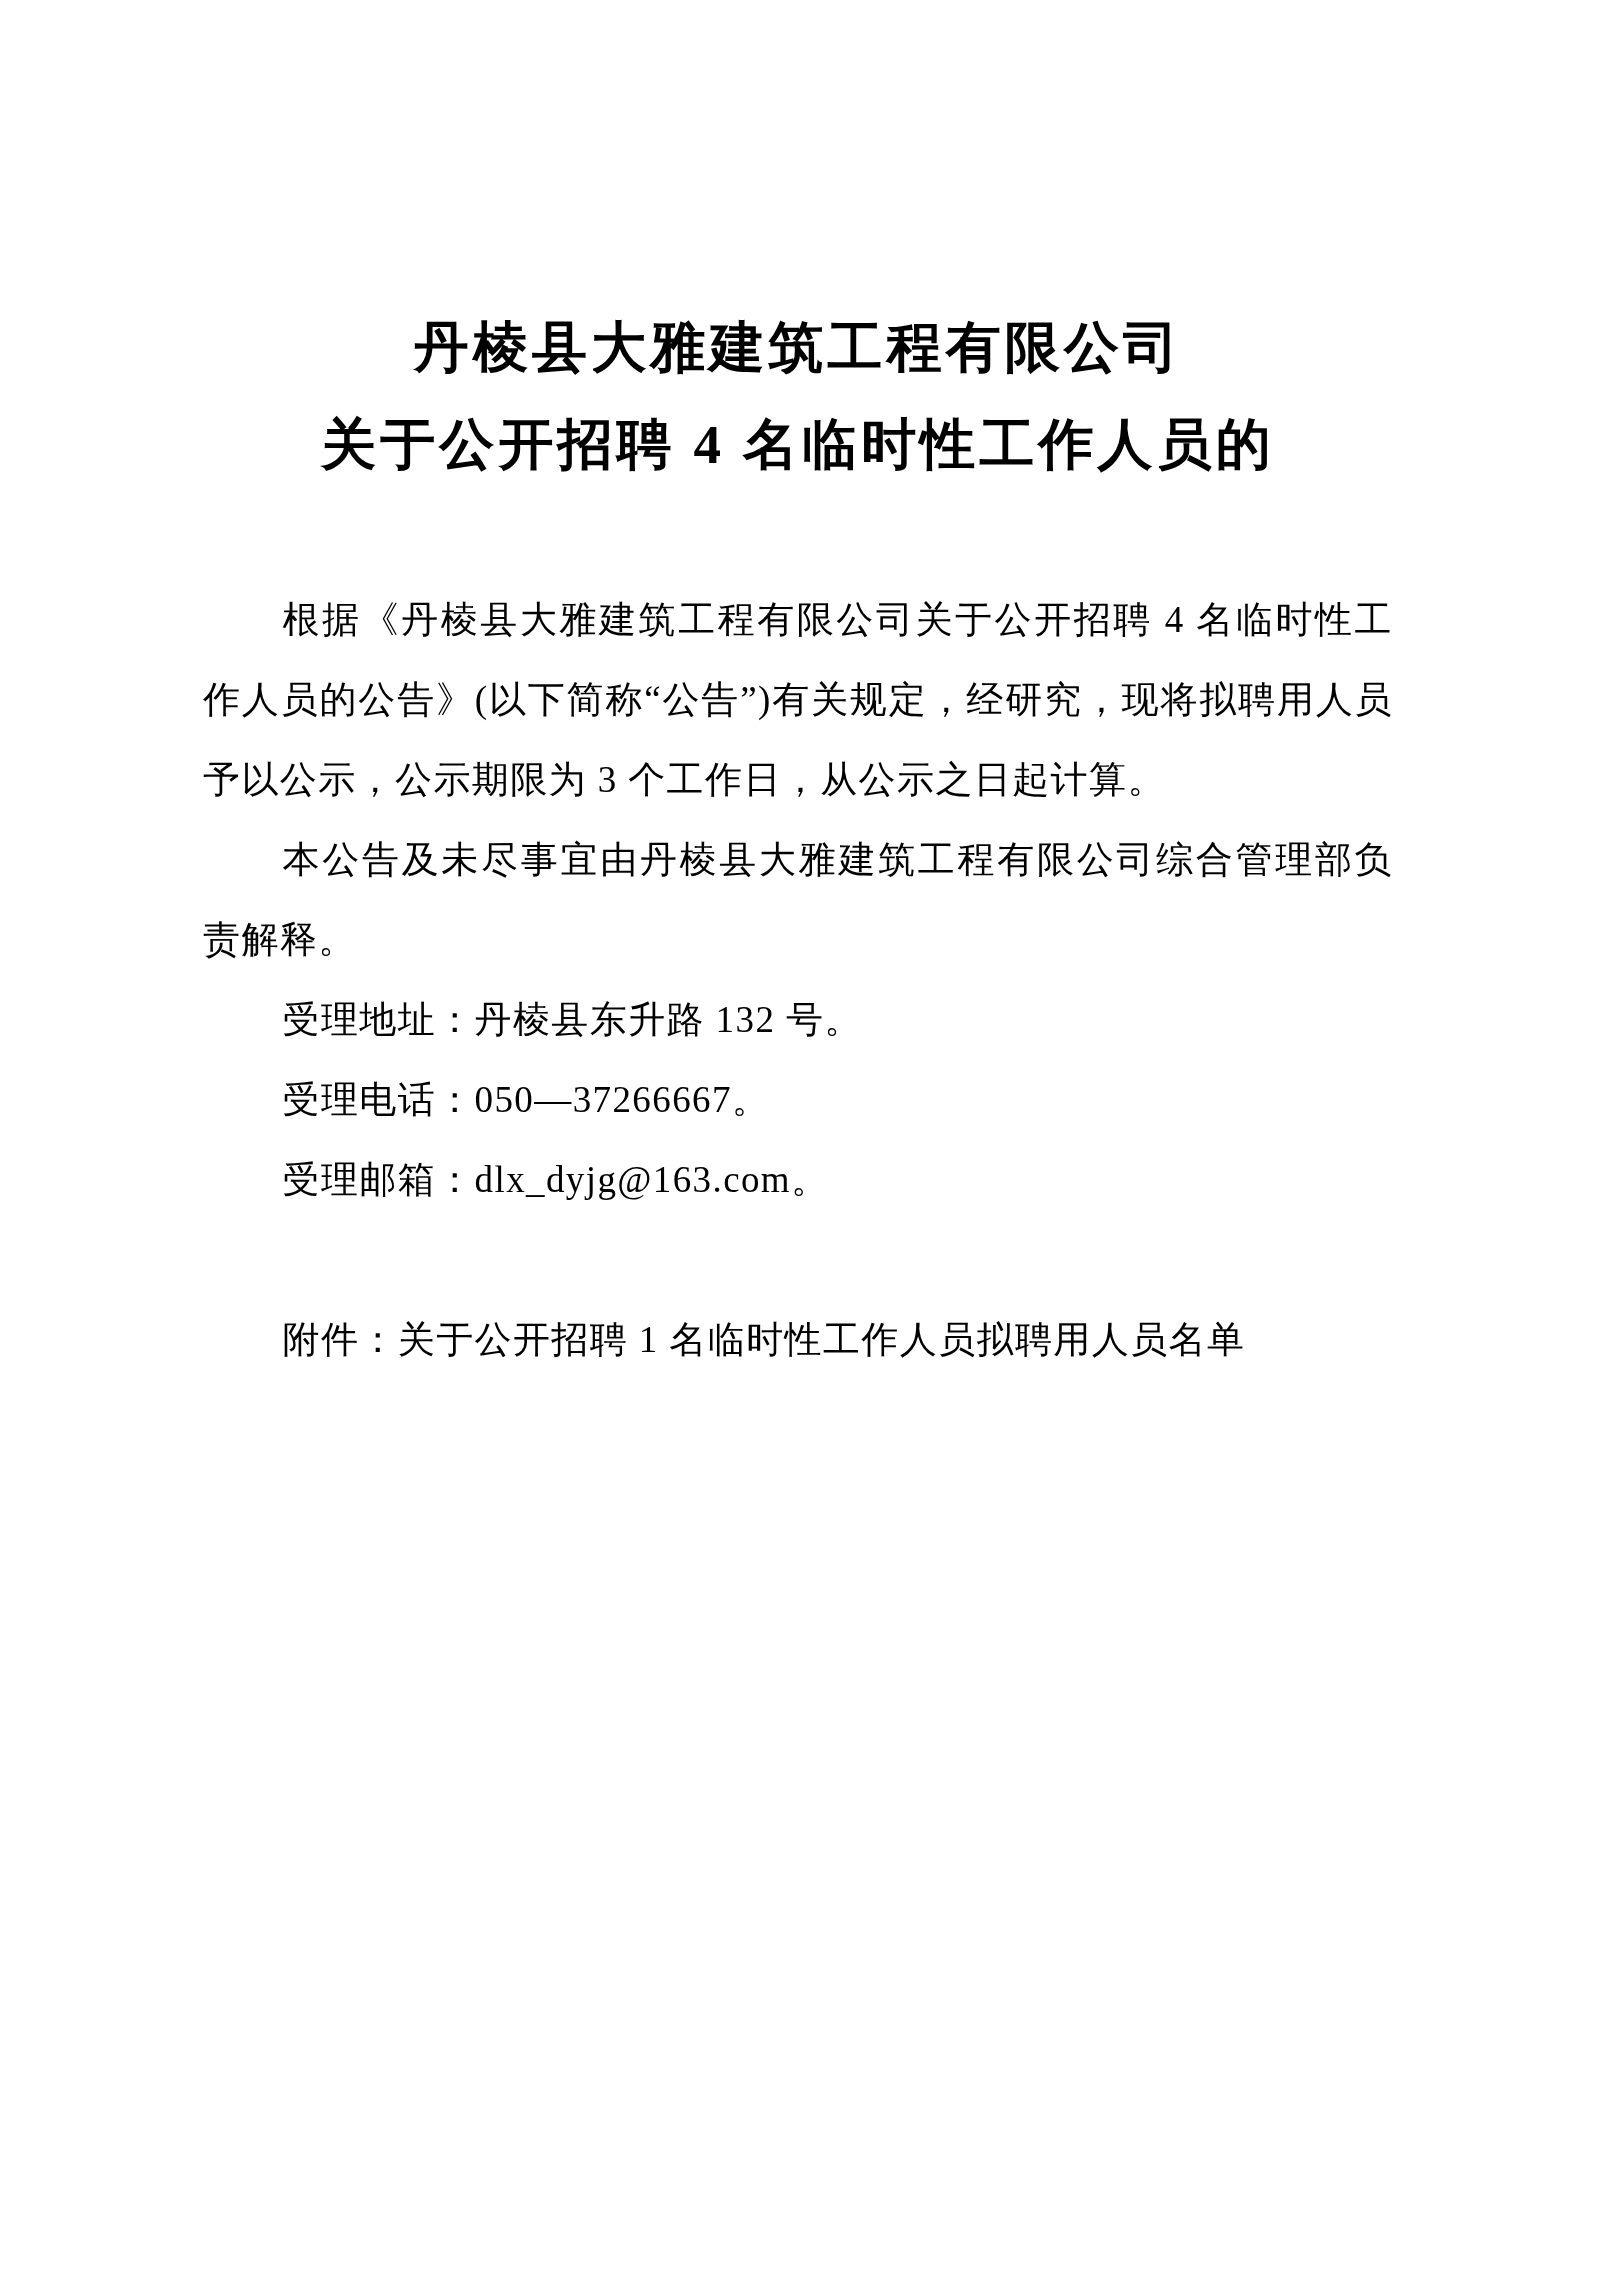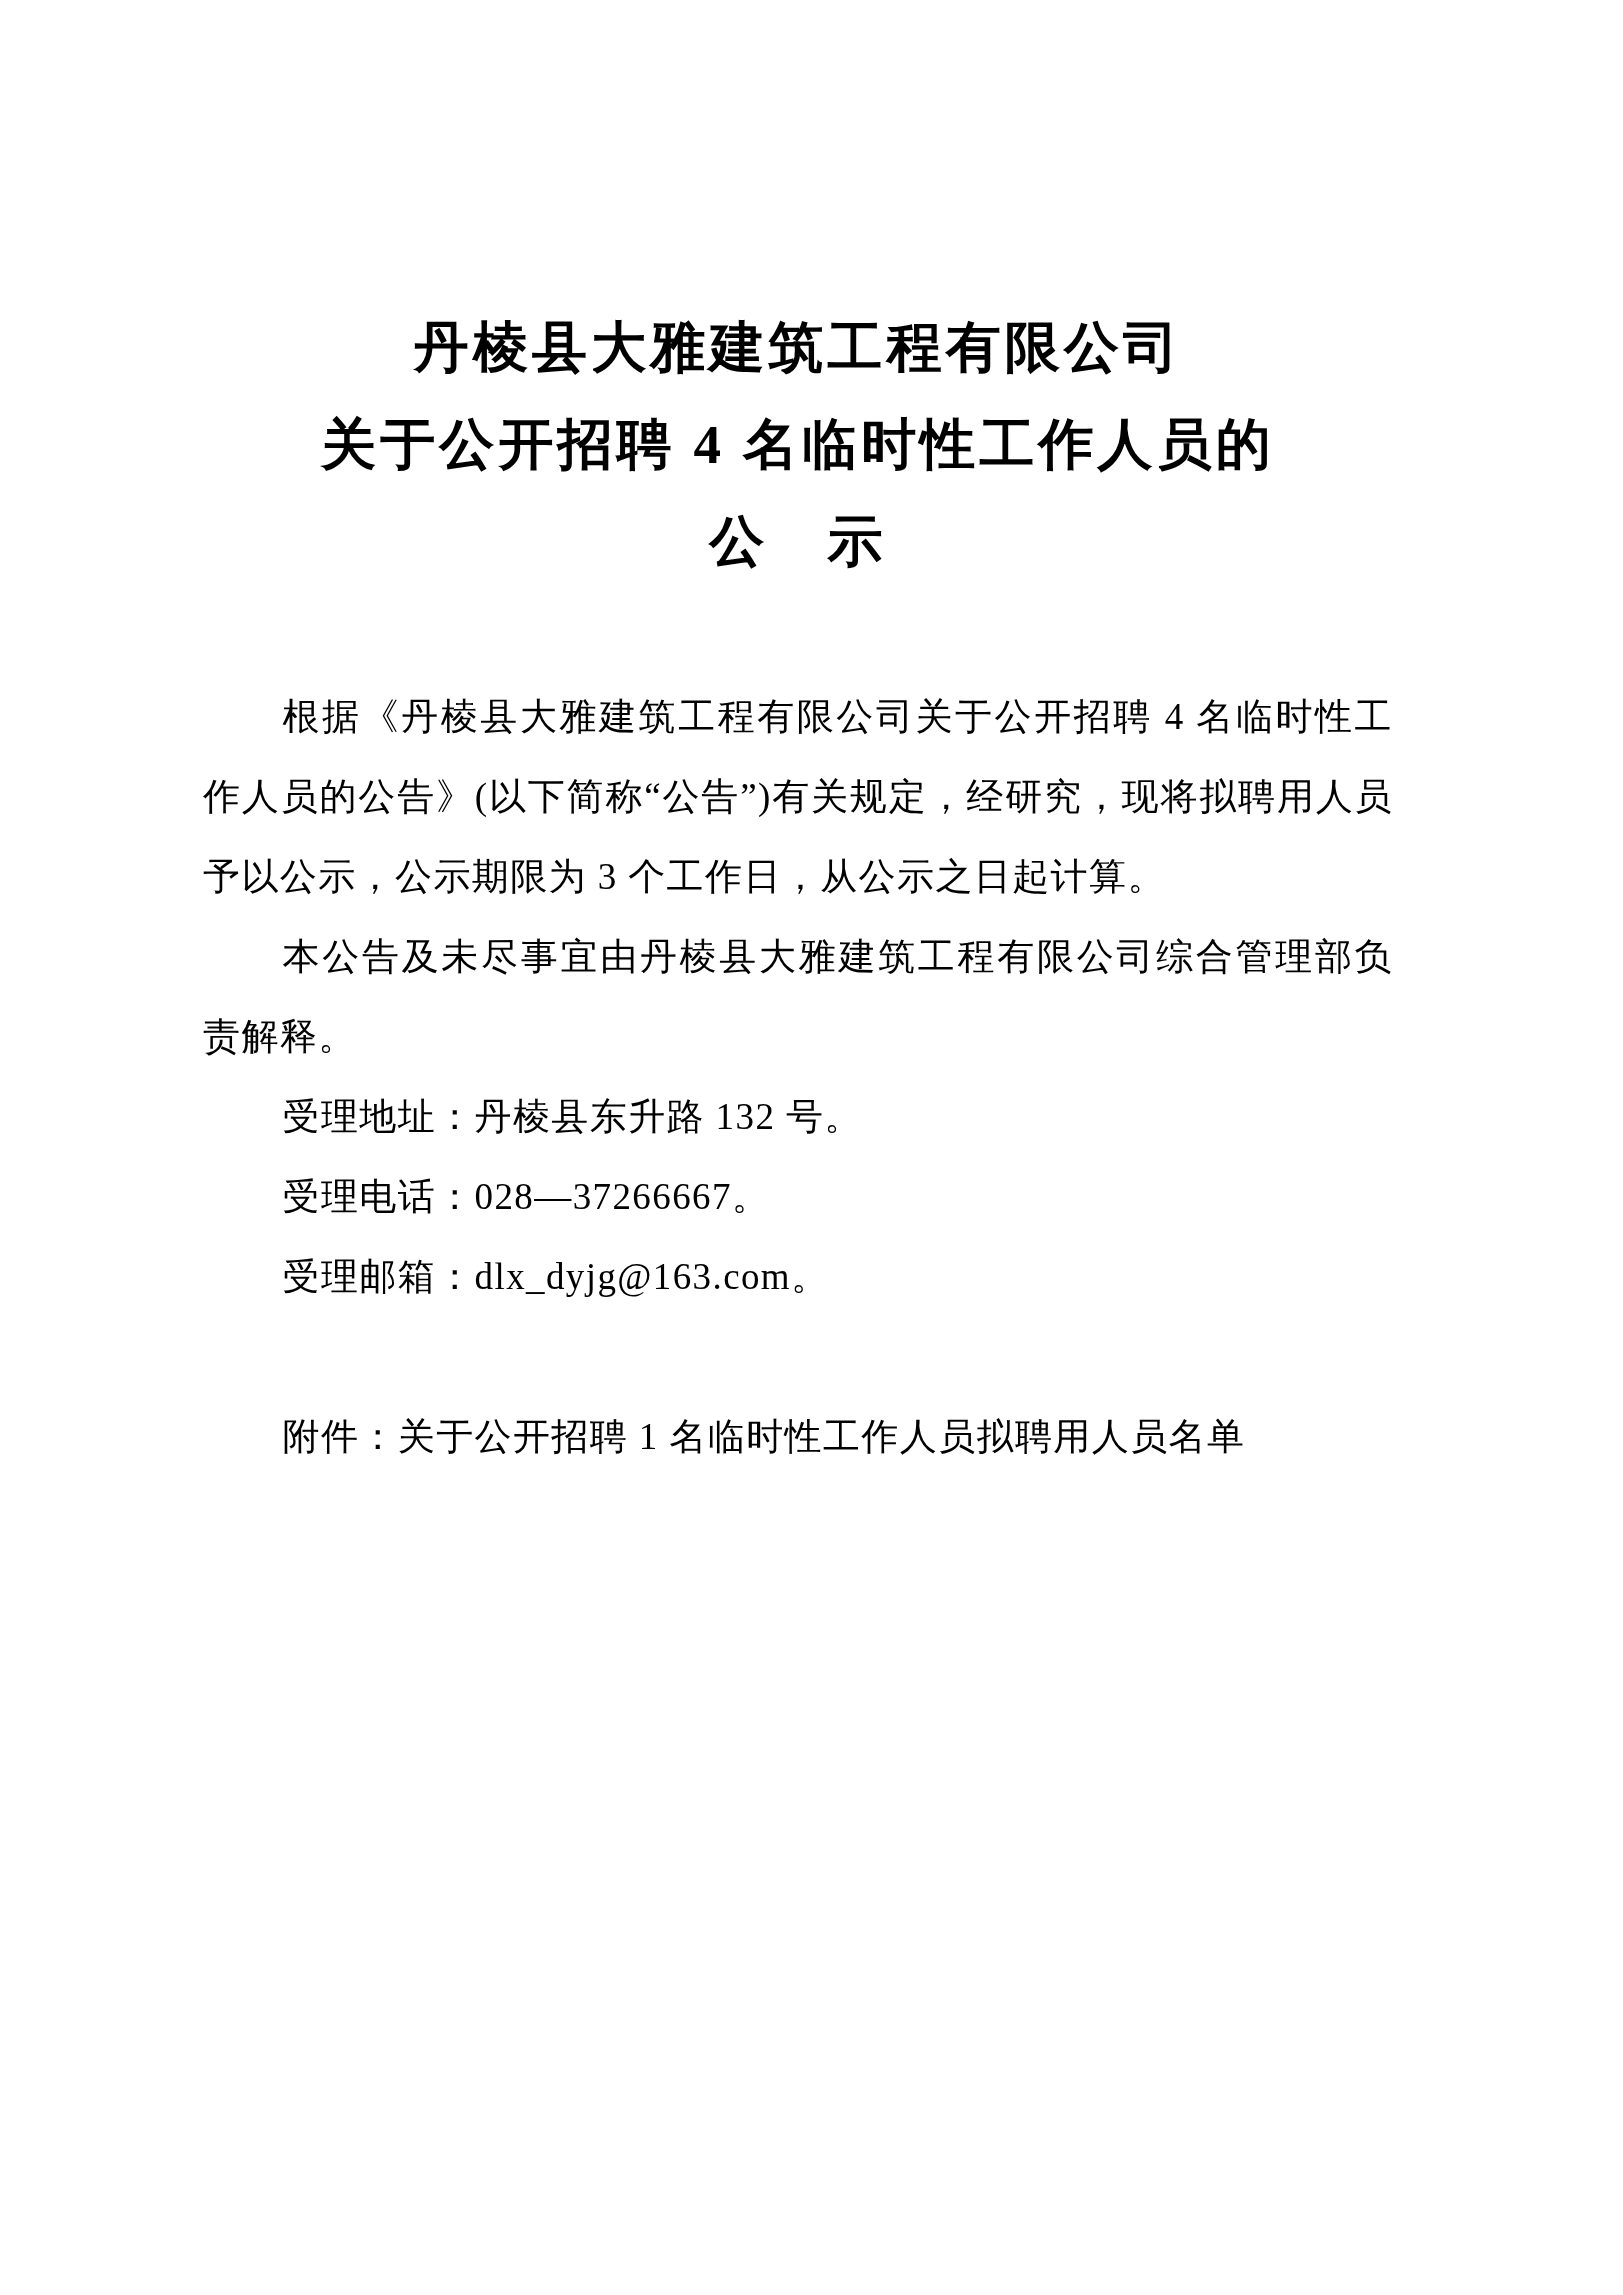--- a/index.html
+++ b/index.html
@@ -53,28 +53,27 @@
   }
 </style>
 </head>
 <body>
 
 <div class="page">
 
   <div class="title-block">
     <p class="title-line">丹棱县大雅建筑工程有限公司</p>
     <p class="title-line">关于公开招聘 4 名临时性工作人员的</p>
-    <p class="title-line">公　示</p>
   </div>
 
   <div class="body-block">
     <p class="body-para">根据《丹棱县大雅建筑工程有限公司关于公开招聘 4 名临时性工作人员的公告》(以下简称“公告”)有关规定，经研究，现将拟聘用人员予以公示，公示期限为 3 个工作日，从公示之日起计算。</p>
     <p class="body-para">本公告及未尽事宜由丹棱县大雅建筑工程有限公司综合管理部负责解释。</p>
 
     <p class="detail-line">受理地址：丹棱县东升路 132 号。</p>
-    <p class="detail-line">受理电话：028—37266667。</p>
+    <p class="detail-line">受理电话：050—37266667。</p>
     <p class="detail-line">受理邮箱：dlx_dyjg@163.com。</p>
 
     <p class="attachment-line">附件：关于公开招聘 1 名临时性工作人员拟聘用人员名单</p>
   </div>
 
 </div>
 
 
 </body></html>

